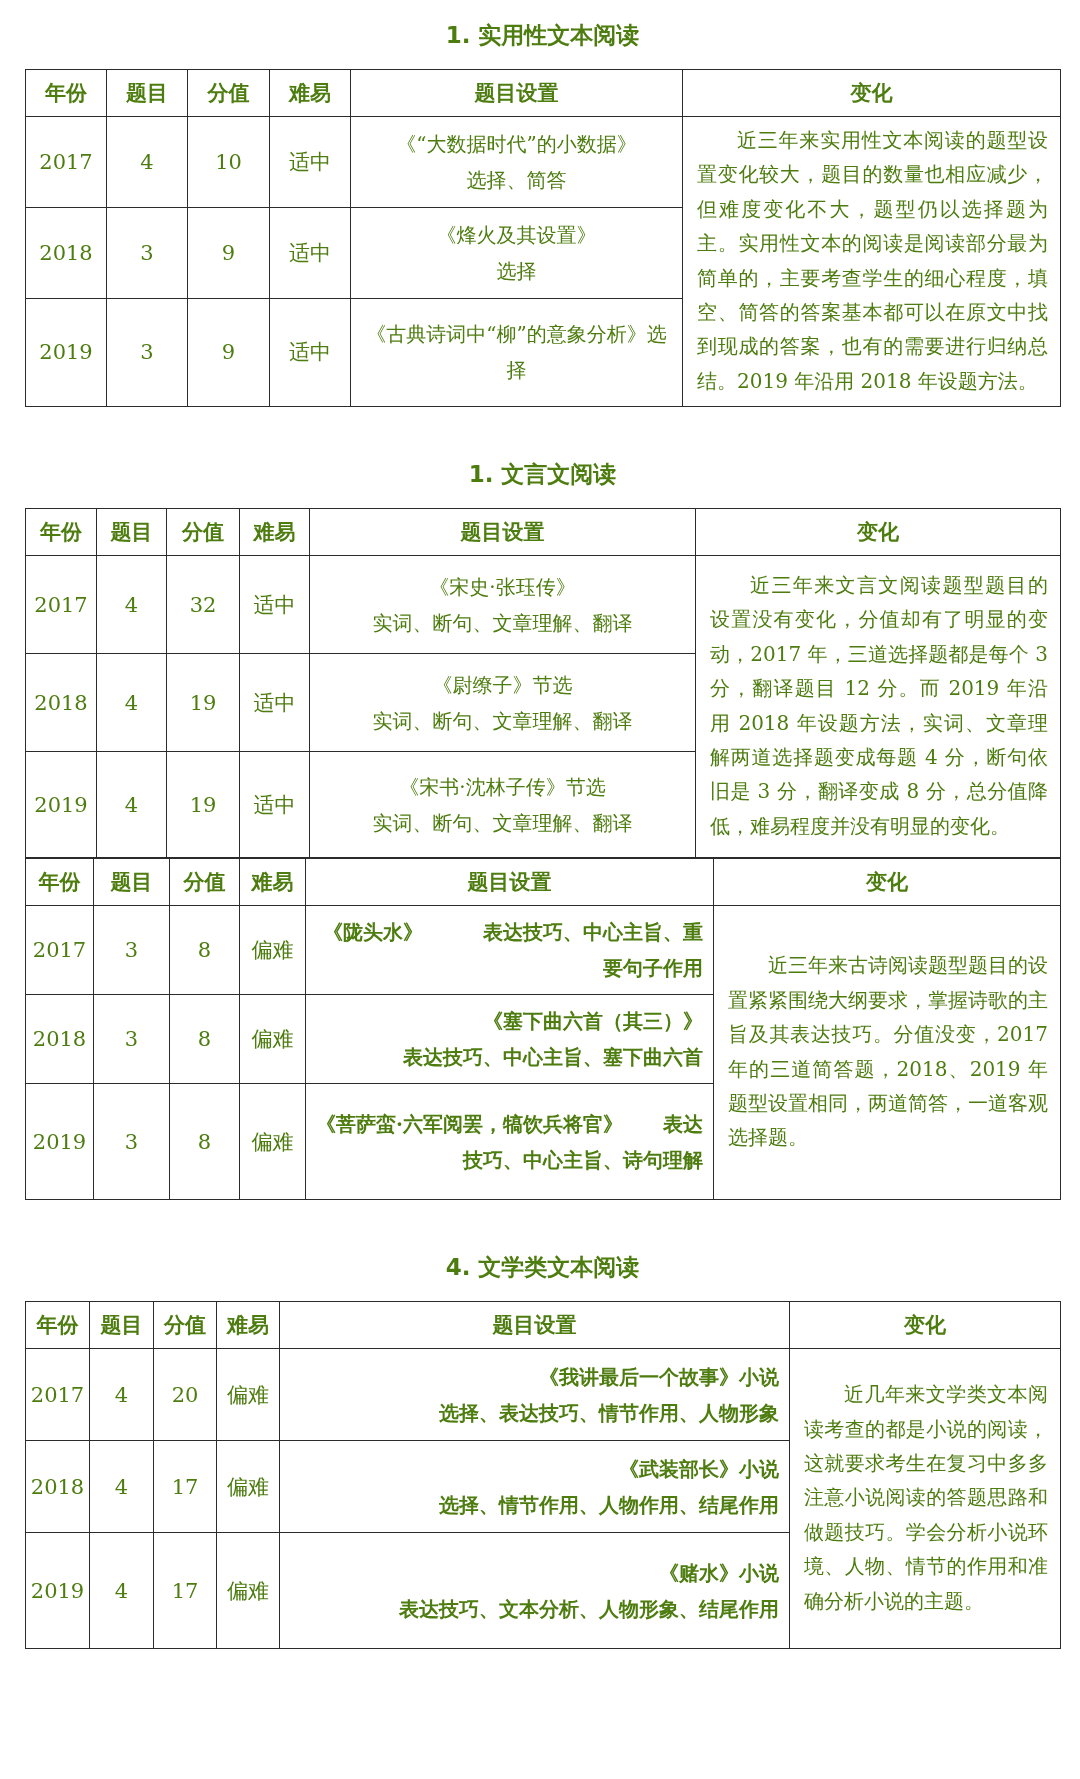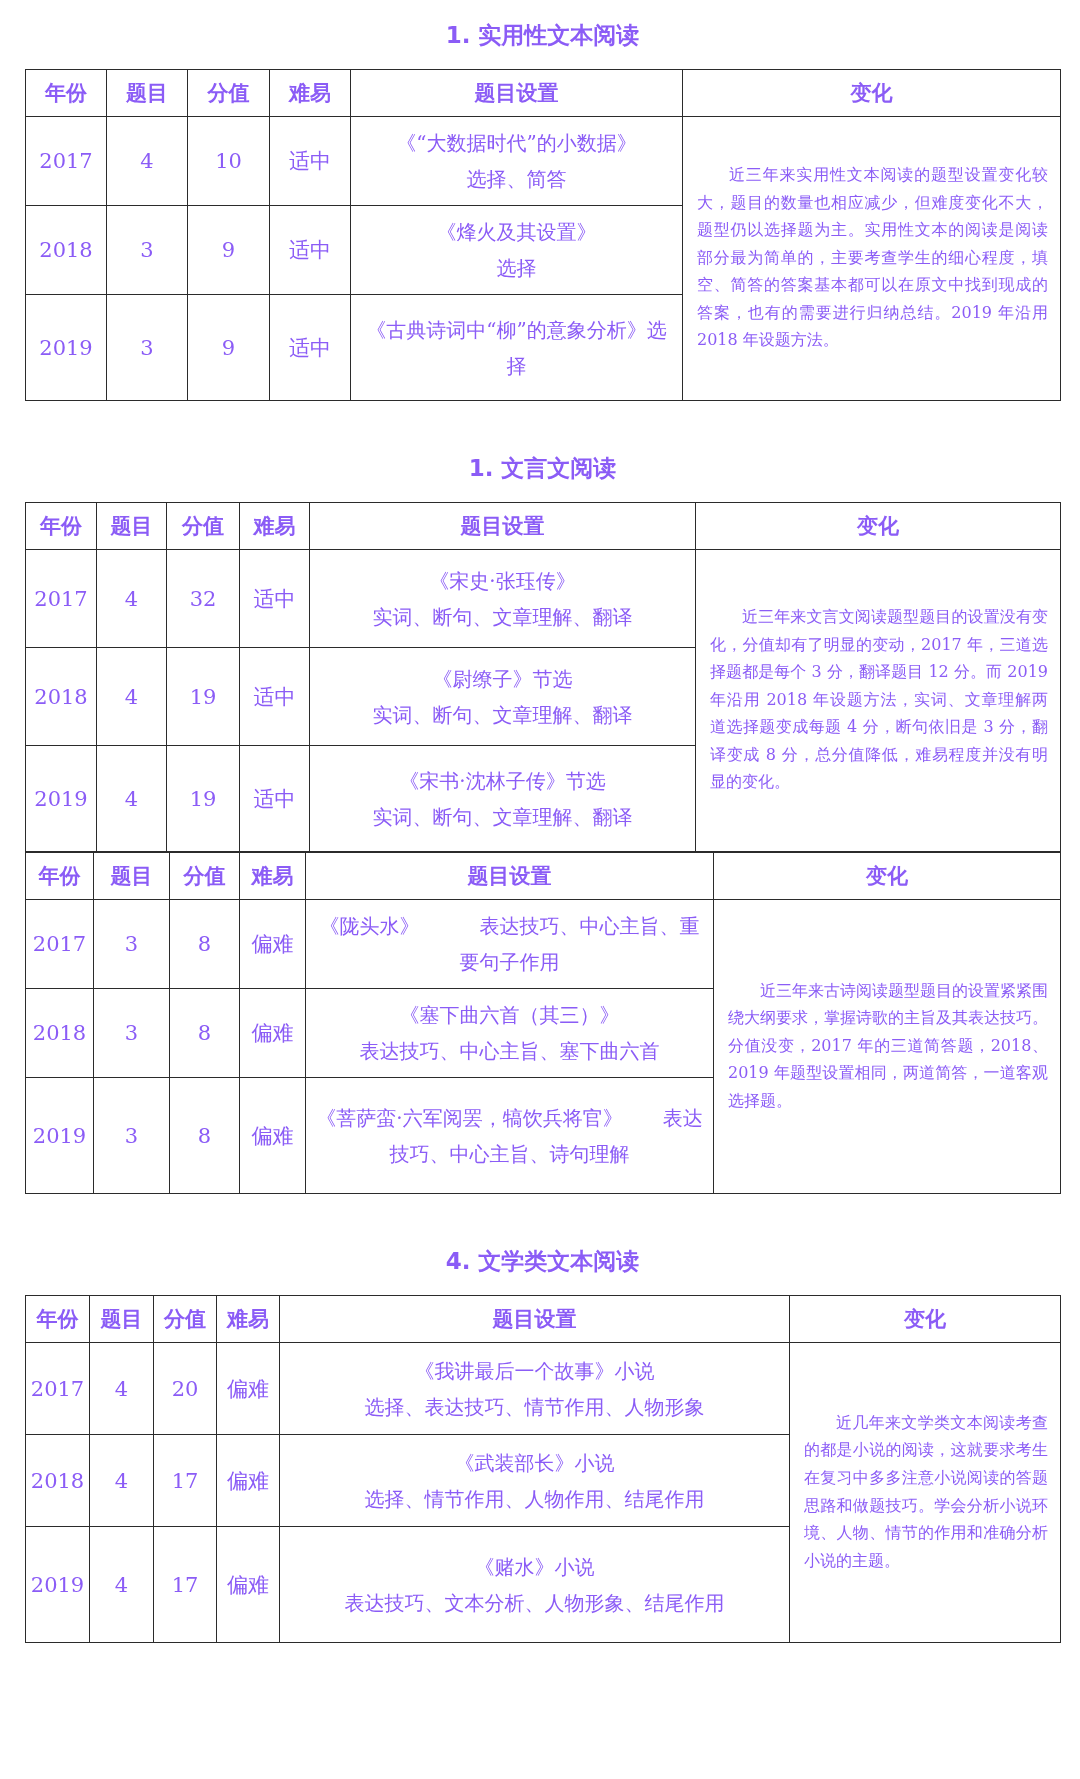--- a/index.html
+++ b/index.html
@@ -3,21 +3,21 @@
 <meta charset="utf-8">
 <style>
   html,body{margin:0;padding:0;background:#ffffff;}
   .page{
     width:1080px;
     min-height:1779px;
     box-sizing:border-box;
     padding:14px 20px 24px 25px;
     background:#ffffff;
     font-family:"DejaVu Serif","Liberation Serif",serif;
-    color:#8b5cf6;
+    color:#4d7c0f;
   }
   .tbl-title{
     text-align:center;
     font-family:"DejaVu Sans","Liberation Sans",sans-serif;
     font-weight:bold;
     font-size:23px;
     margin:52px 0 18px 0;
   }
   .block:first-child .tbl-title{margin-top:6px;}
   table.grid{
@@ -42,23 +42,23 @@
     text-align:center;
     font-size:21px;
     padding:4px 2px;
   }
   td.setup{
     font-size:20px;
     line-height:1.8;
     padding:8px 10px;
   }
   td.setup.center-lines{text-align:center;}
-  td.setup.left-lines{text-align:center;}
+  td.setup.left-lines{text-align:right;font-weight:bold;}
   td.change{
-    font-size:16px;
+    font-size:20px;
     line-height:1.72;
     padding:6px 12px 8px 14px;
     text-align:justify;
   }
   td.change p{margin:0;text-indent:2em;}
   
   .t1 tbody td{height:88px;}  .t1 tbody tr:last-child td{height:106px;}
   .t2 tbody td{height:98px;}  .t2 tbody tr:last-child td{height:106px;}
   .t3 tbody td{height:84px;}  .t3 tbody tr:last-child td{height:116px;}
   .t4 tbody td{height:92px;}  .t4 tbody tr:last-child td{height:116px;}

